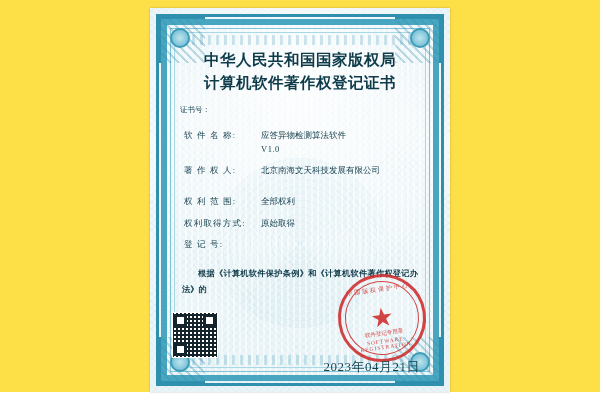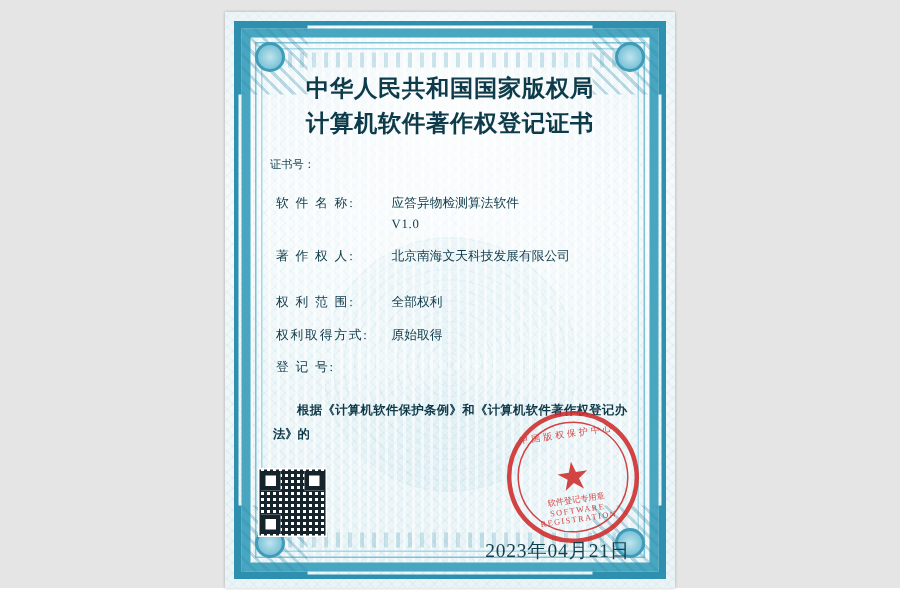--- a/index.html
+++ b/index.html
@@ -9,21 +9,21 @@
     height: 400px;
     overflow: hidden;
     background: #ffffff;
     font-family: "Liberation Sans", sans-serif;
   }
 
   #page {
     position: relative;
     width: 600px;
     height: 392px;
-    background: #e5e5e5;
+    background: #fde047;
   }
 
   
   .certificate {
     position: absolute;
     left: 150px;
     top: 8px;
     width: 300px;
     height: 384px;
     background: #eef5f8;

